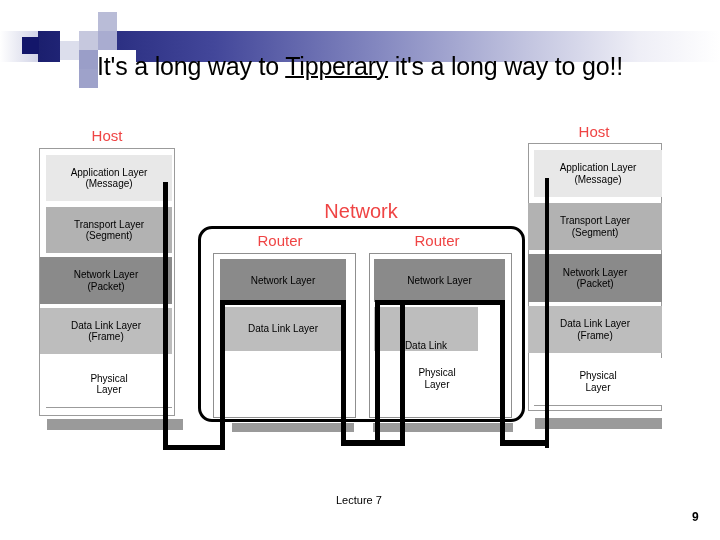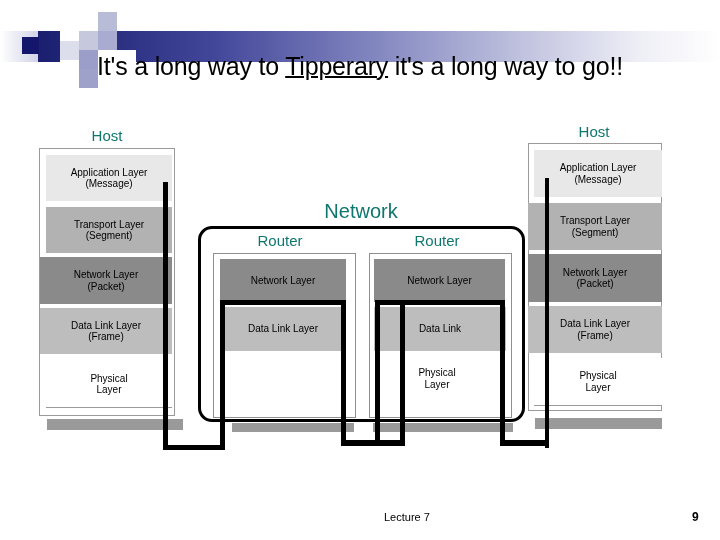--- a/index.html
+++ b/index.html
@@ -36,42 +36,42 @@
 
   
   .title{
     position:absolute;left:0px;top:52px;width:720px;
     text-align:center;font-size:25px;color:#000000;
     letter-spacing:-0.2px;white-space:nowrap;
   }
   .title u{text-decoration:underline;text-underline-offset:1px;}
 
   
-  .cap{position:absolute;font-size:15px;color:#0f766e;text-align:center;white-space:nowrap;}
+  .cap{position:absolute;font-size:15px;color:#ef4444;text-align:center;white-space:nowrap;}
   .shadow{position:absolute;background:#9a9a9a;}
   .hostbox{position:absolute;background:#ffffff;border:1px solid #9b9b9b;box-sizing:border-box;}
   .layer{
     position:absolute;box-sizing:border-box;
     display:flex;align-items:center;justify-content:center;
     text-align:center;font-size:10px;color:#000;line-height:1.12;
   }
   .vline{position:absolute;background:#000000;}
 
   
   .netbox{
     position:absolute;background:#ffffff;
     border:3px solid #000000;border-radius:14px;box-sizing:border-box;
   }
   .routerbox{position:absolute;background:#ffffff;border:1px solid #8f8f8f;box-sizing:border-box;}
 
   
   .ubar{position:absolute;background:#000000;}
 
   
-  .foot-left{position:absolute;left:336px;top:511px;font-size:11px;color:#000;margin-left:48px;}
+  .foot-left{position:absolute;left:336px;top:494px;font-size:11px;color:#000;}
   .foot-right{position:absolute;left:692px;top:510px;font-size:12px;font-weight:bold;color:#000;}
 </style>
 </head>
 <body>
 
 <div id="stage">
 
   <div class="deco deco-fade-left"></div>
   <div class="deco deco-bar"></div>
   <div class="sq sq-k"></div>
@@ -134,21 +134,21 @@
   </div>
 
   <div class="cap" style="left:367px;top:232px;width:140px;">Router</div>
 
   <div class="shadow" style="left:373px;top:423px;width:140px;height:9px;"></div>
   <div class="routerbox" style="left:369px;top:253px;width:143px;height:165px;"></div>
 
   <div class="layer" style="left:374px;top:259px;width:131px;height:43px;background:#8a8a8a;">
     <span>Network Layer</span>
   </div>
-  <div class="layer" style="left:374px;top:307px;width:132px;height:44px;background:#bdbdbd;">
+  <div class="layer" style="left:374px;top:307px;width:104px;height:44px;background:#bdbdbd;align-items:flex-end;">
     <span>Data Link</span>
   </div>
   <div class="layer" style="left:374px;top:355px;width:126px;height:47px;background:#ffffff;">
     <div><span>Physical</span><br>
          <span>Layer</span></div>
   </div>
 
   <div class="cap" style="left:526px;top:123px;width:136px;">Host</div>
 
   <div class="shadow" style="left:535px;top:418px;width:127px;height:11px;"></div>

